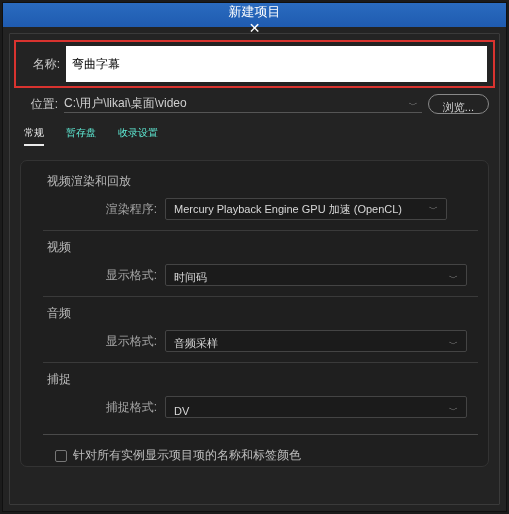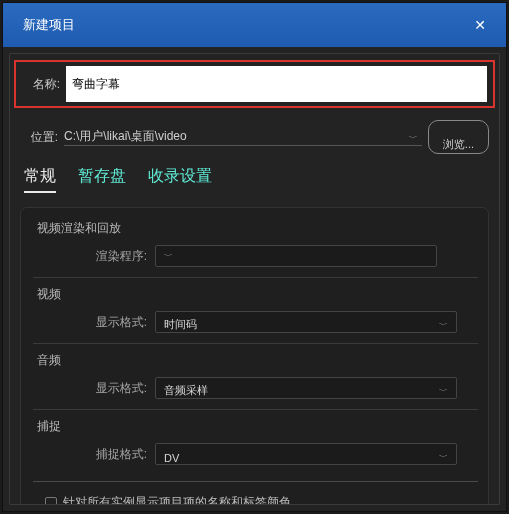--- a/index.html
+++ b/index.html
@@ -15,28 +15,29 @@
   .window {
     width: 505px;
     height: 510px;
     margin: 2px;
     background: #232323;
     border: 1px solid #101010;
     display: flex;
     flex-direction: column;
   }
   .titlebar {
-    height: 44px;
+    height: 24px;
     background: linear-gradient(#2a6bbf, #1f5bb0);
     display: flex;
     align-items: center;
     justify-content: space-between;
     padding: 0 20px;
     color: #fff;
     font-size: 13px;
+    flex-direction: column;
   }
   .close {
     font-size: 14px;
     line-height: 14px;
     cursor: pointer;
     font-weight: 300;
   }
   .body {
     flex: 1;
     padding: 12px 10px 10px 10px;
@@ -65,50 +66,50 @@
     color: #000;
     border: none;
     height: 36px;
     padding: 0 6px;
     font-size: 12px;
     outline: none;
   }
   .name-row-highlight {
     border: 2px solid #d9332f;
     padding: 4px 6px;
-    margin: -6px -6px 12px -6px;
+    margin: -6px -6px 6px -6px;
   }
   .loc-wrap {
     flex: 1;
     display: flex;
     align-items: flex-end;
     justify-content: space-between;
     border-bottom: 1px solid #555;
     margin-right: 0;
     padding-right: 4px;
   }
   .chev {
     font-size: 9px;
     color: #bbb;
   }
   .browse {
     background: transparent;
     color: #d0d0d0;
     border: 1px solid #888;
     border-radius: 10px;
     height: 20px;
-    padding: 16px 14px;
+    padding: 5px 14px;
     font-size: 11px;
     cursor: pointer;
   }
   .tabs {
     display: flex;
     gap: 22px;
     margin: 10px 0 14px 4px;
-    font-size: 16px;
+    font-size: 10px;
   }
   .tab { color: #5eead4; cursor: pointer; padding-bottom: 4px; }
   .tab.active { color: #eaeaea; border-bottom: 2px solid #eaeaea; }
   .section-title {
     color: #b8b8b8;
     font-size: 12px;
     margin: 4px 0 8px 8px;
   }
   .field-row {
     display: flex;
@@ -157,21 +158,21 @@
     width: 12px; height: 12px;
     border: 1px solid #777;
     border-radius: 2px;
     background: transparent;
     cursor: pointer;
   }
   .panel {
     background: #1f1f1f;
     border: 1px solid #333;
     border-radius: 7px;
-    padding: 8px 6px 2px 8px;
+    padding: 8px 6px 2px 18px;
     flex: 1;
     overflow: auto;
   }
 </style>
 </head>
 <body>
 
 <div class="window">
 
   <div class="titlebar">
@@ -200,20 +201,21 @@
       <span class="tab">暂存盘</span>
       <span class="tab">收录设置</span>
     </div>
 
     <div class="panel">
 
       <div class="section-title">视频渲染和回放</div>
       <div class="field-row">
         <span class="field-label">渲染程序:</span>
         <div class="select" style="max-width:282px">
+          <span>Mercury Playback Engine GPU 加速 (OpenCL)</span>
           <span class="chev">﹀</span>
         </div>
       </div>
       <div class="divider"></div>
 
       <div class="section-title">视频</div>
       <div class="field-row">
         <span class="field-label">显示格式:</span>
         <div class="select wide">
           <span>时间码</span>

